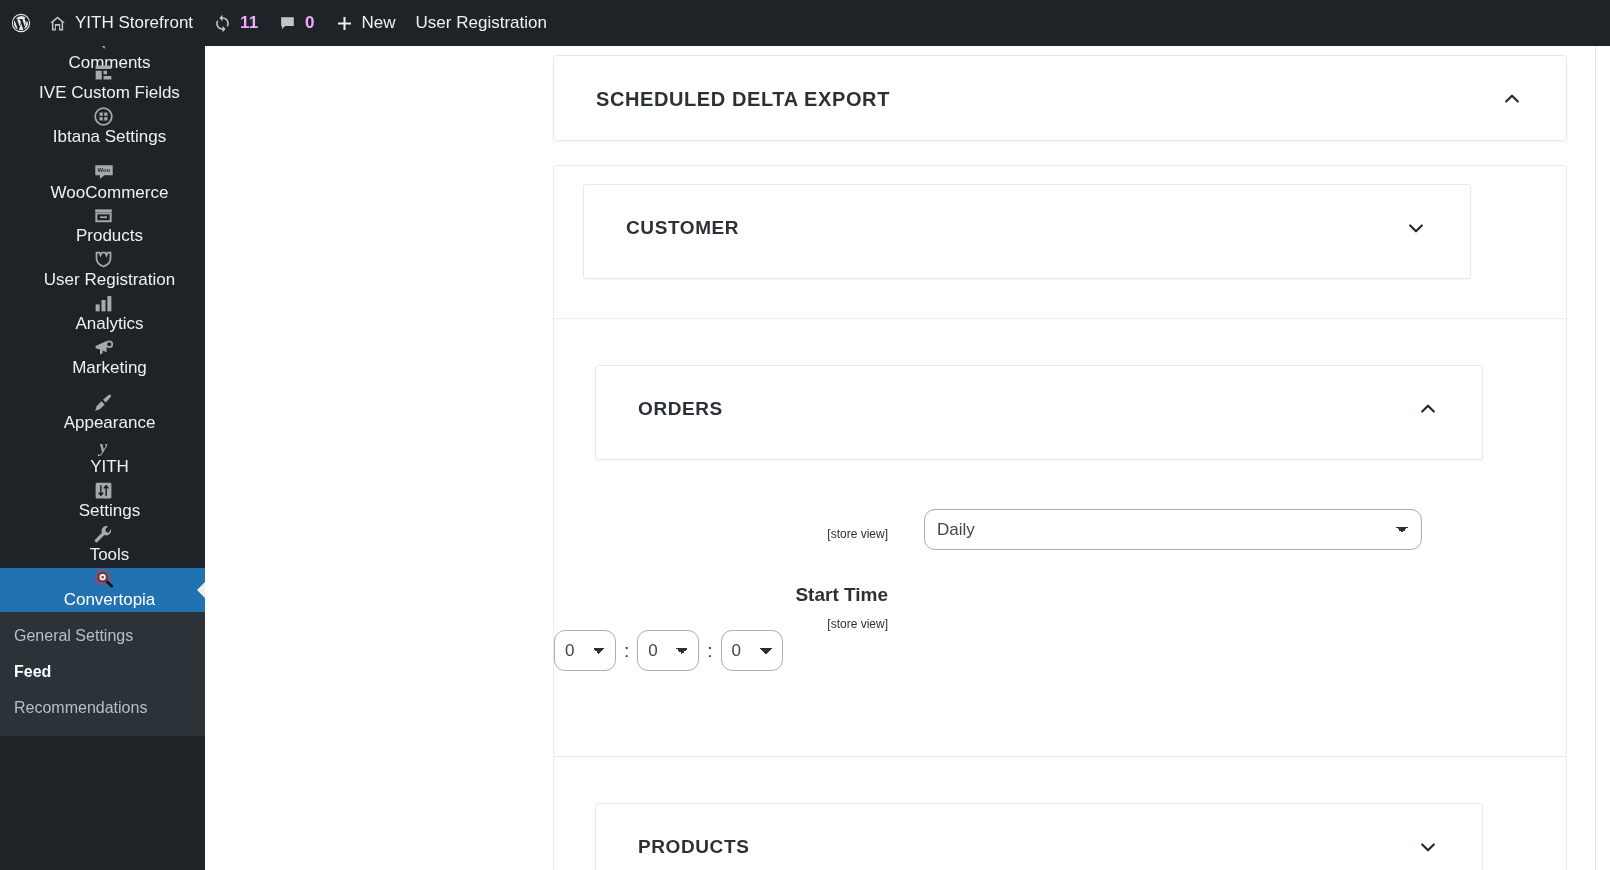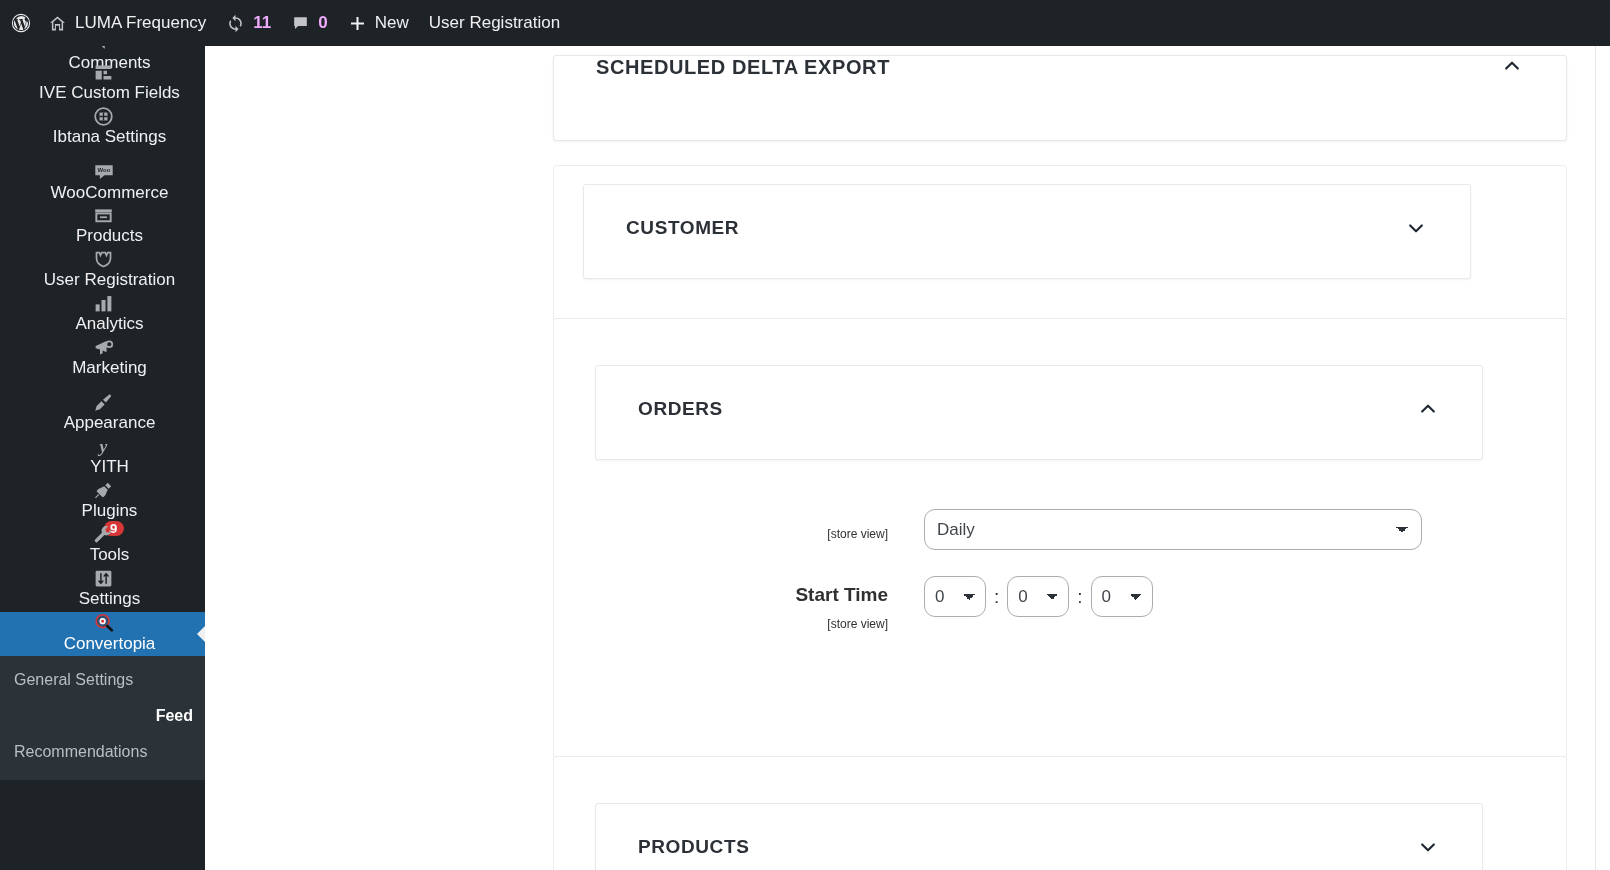--- a/index.html
+++ b/index.html
@@ -78,21 +78,21 @@
     font-size: 13px; font-weight: 600;
   }
   #submenu { background: #2c3338; padding: 6px 0 10px 0; }
   .submenu-item {
     display: block;
     padding: 9px 12px 9px 14px;
     font-size: 16px;
     color: #b9bfc5;
     white-space: nowrap;
   }
-  .submenu-item.current { color: #ffffff; font-weight: 700; text-align: right; }
+  .submenu-item.current { color: #ffffff; font-weight: 700; }
 
   
   #content {
     position: absolute; top: 46px; left: 205px;
     width: 1405px; height: 824px;
     background: #ffffff;
     overflow: hidden;
   }
   
   .seam {
@@ -113,21 +113,21 @@
   }
 
   
   .panel {
     background: #fff;
     border: 1px solid #e8e8e8;
     border-radius: 3px;
     box-shadow: 0 1px 3px rgba(0,0,0,0.06);
   }
   .panel-head {
-    display: flex; justify-content: space-between;
+    display: flex; align-items: center; justify-content: space-between;
     padding: 0 44px 0 42px;
     height: 86px;
     cursor: pointer;
     gap: 10px;
   }
   .panel-title {
     font-size: 20px;
     font-weight: 700;
     letter-spacing: 0.6px;
     color: #2c3137;
@@ -245,21 +245,21 @@
       </svg>
     </span>
   </div>
 
   <div class="ab-item">
     <span class="ab-ico">
       <svg width="19" height="19" viewBox="0 0 24 24" fill="#c3c4c7">
         <path d="M12 3.2 2.6 11.1h2.3v9.7h5.1v-5.9h4v5.9h5.1v-9.7h2.3L12 3.2zm0 2.6 5.2 4.4v8.4h-1.9v-5.9H8.7v5.9H6.8v-8.4L12 5.8z"></path>
       </svg>
     </span>
-    <span>LUMA Frequency</span>
+    <span>YITH Storefront</span>
   </div>
 
   <div class="ab-item">
     <span class="ab-ico">
       <svg width="19" height="19" viewBox="0 0 24 24" fill="#c3c4c7">
         <path d="M12 4V1L8 5l4 4V6c3.3 0 6 2.7 6 6 0 1-.26 1.97-.71 2.8l1.46 1.46A7.93 7.93 0 0 0 20 12c0-4.42-3.58-8-8-8zm0 14c-3.3 0-6-2.7-6-6 0-1 .26-1.97.71-2.8L5.25 7.74A7.93 7.93 0 0 0 4 12c0 4.42 3.58 8 8 8v3l4-4-4-4v3z"></path>
       </svg>
     </span>
     <span class="ab-count">11</span>
   </div>
@@ -389,51 +389,40 @@
 
   <div class="menu-item">
     <span class="mi-ico">
       <svg width="21" height="21" viewBox="0 0 24 24">
         <text x="12" y="18.5" font-family="Liberation Serif, serif" font-style="italic" font-size="20" font-weight="bold" fill="#a7aaad" text-anchor="middle">y</text>
       </svg>
     </span>
     <span class="mi-label">YITH</span>
   </div>
 
-  <div class="menu-item">
-    <span class="mi-ico">
-      <svg width="21" height="21" viewBox="0 0 24 24" fill="#a7aaad">
-        <path d="M16.8 3.2 14 6l4 4 2.8-2.8-4-4z"></path>
-        <path d="M12.8 7.2 7.4 9.6c-1.6.7-2.8 2-3.2 3.4l6.8 6.8c1.4-.4 2.7-1.6 3.4-3.2l2.4-5.4-4-4z"></path>
-        <path d="M3.2 20.8 7 17l-.9-.9-3.8 3.8.9.9z"></path>
-      </svg>
-    </span>
-    <span class="mi-label">Plugins</span>
-    <span class="badge">9</span>
-  </div>
-
-
-  <div class="menu-item">
-    <span class="mi-ico">
-      <svg width="21" height="21" viewBox="0 0 24 24" fill="#a7aaad">
-        <path d="M20.2 5.6a5.5 5.5 0 0 1-7.2 7.1L5.6 20.1a2 2 0 1 1-2.8-2.8l7.4-7.4a5.5 5.5 0 0 1 7.1-7.2l-3.2 3.2.8 3.2 3.2.8 2.1-4.3z"></path>
-      </svg>
-    </span>
-    <span class="mi-label">Tools</span>
-  </div>
+
 
   <div class="menu-item">
     <span class="mi-ico">
       <svg width="21" height="21" viewBox="0 0 24 24">
         <rect x="3" y="3" width="18" height="18" rx="1.5" fill="#a7aaad"></rect>
         <path d="M9 6.5v11M9 17.5l-2.2-2.6M9 17.5l2.2-2.6" stroke="#1d2327" stroke-width="1.7" fill="none" stroke-linecap="round"></path>
         <path d="M15 17.5v-11M15 6.5l-2.2 2.6M15 6.5l2.2 2.6" stroke="#1d2327" stroke-width="1.7" fill="none" stroke-linecap="round"></path>
       </svg>
     </span>
     <span class="mi-label">Settings</span>
+  </div>
+
+  <div class="menu-item">
+    <span class="mi-ico">
+      <svg width="21" height="21" viewBox="0 0 24 24" fill="#a7aaad">
+        <path d="M20.2 5.6a5.5 5.5 0 0 1-7.2 7.1L5.6 20.1a2 2 0 1 1-2.8-2.8l7.4-7.4a5.5 5.5 0 0 1 7.1-7.2l-3.2 3.2.8 3.2 3.2.8 2.1-4.3z"></path>
+      </svg>
+    </span>
+    <span class="mi-label">Tools</span>
   </div>
 
   <div class="menu-item current">
     <span class="mi-ico">
       <svg width="22" height="22" viewBox="0 0 24 24">
         <circle cx="10.5" cy="10" r="7" fill="#2f4f6f" stroke="#d63638" stroke-width="1.8"></circle>
         <circle cx="10.5" cy="10" r="3.4" fill="#ffffff"></circle>
         <circle cx="10.5" cy="10" r="1.6" fill="#d63638"></circle>
         <path d="M15.6 15.2 20.5 20" stroke="#101418" stroke-width="3" stroke-linecap="round"></path>
       </svg>
@@ -500,21 +489,21 @@
           </div>
           <div>
             <select class="ctl wide">
               <option selected="">Daily</option>
               <option>Weekly</option>
               <option>Monthly</option>
             </select>
           </div>
         </div>
 
-        <div class="field-row" style="margin-top:24px;">
+        <div class="field-row" style="margin-top:24px;flex-direction:column;">
           <div class="field-label-col">
             <div class="field-label">Start Time</div>
             <div class="scope-note">[store view]</div>
           </div>
           <div class="time-row">
             <select class="ctl small">
               <option selected="">0</option>
             </select>
             <span class="time-sep">:</span>
             <select class="ctl small">

